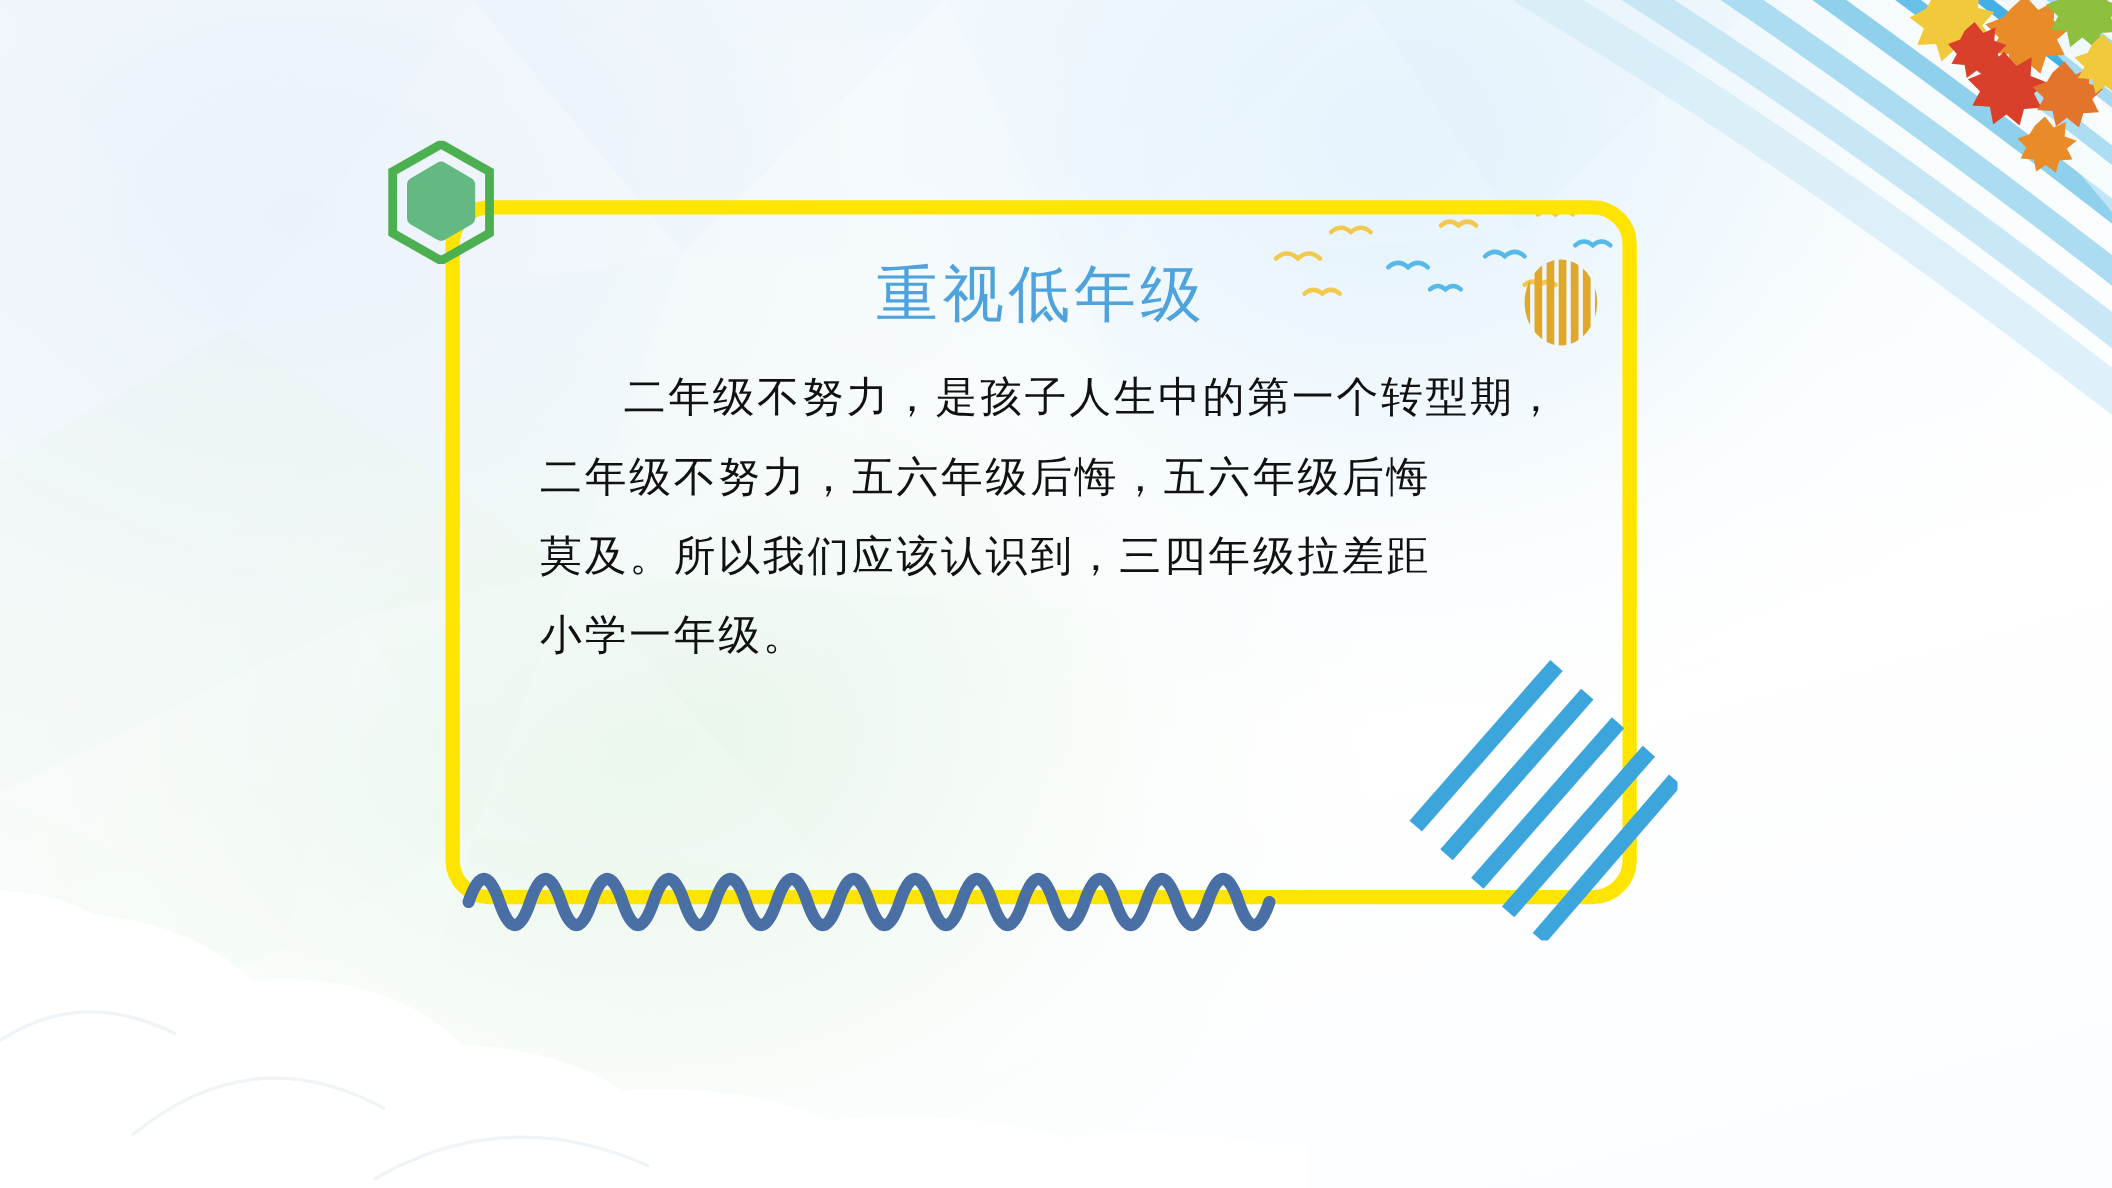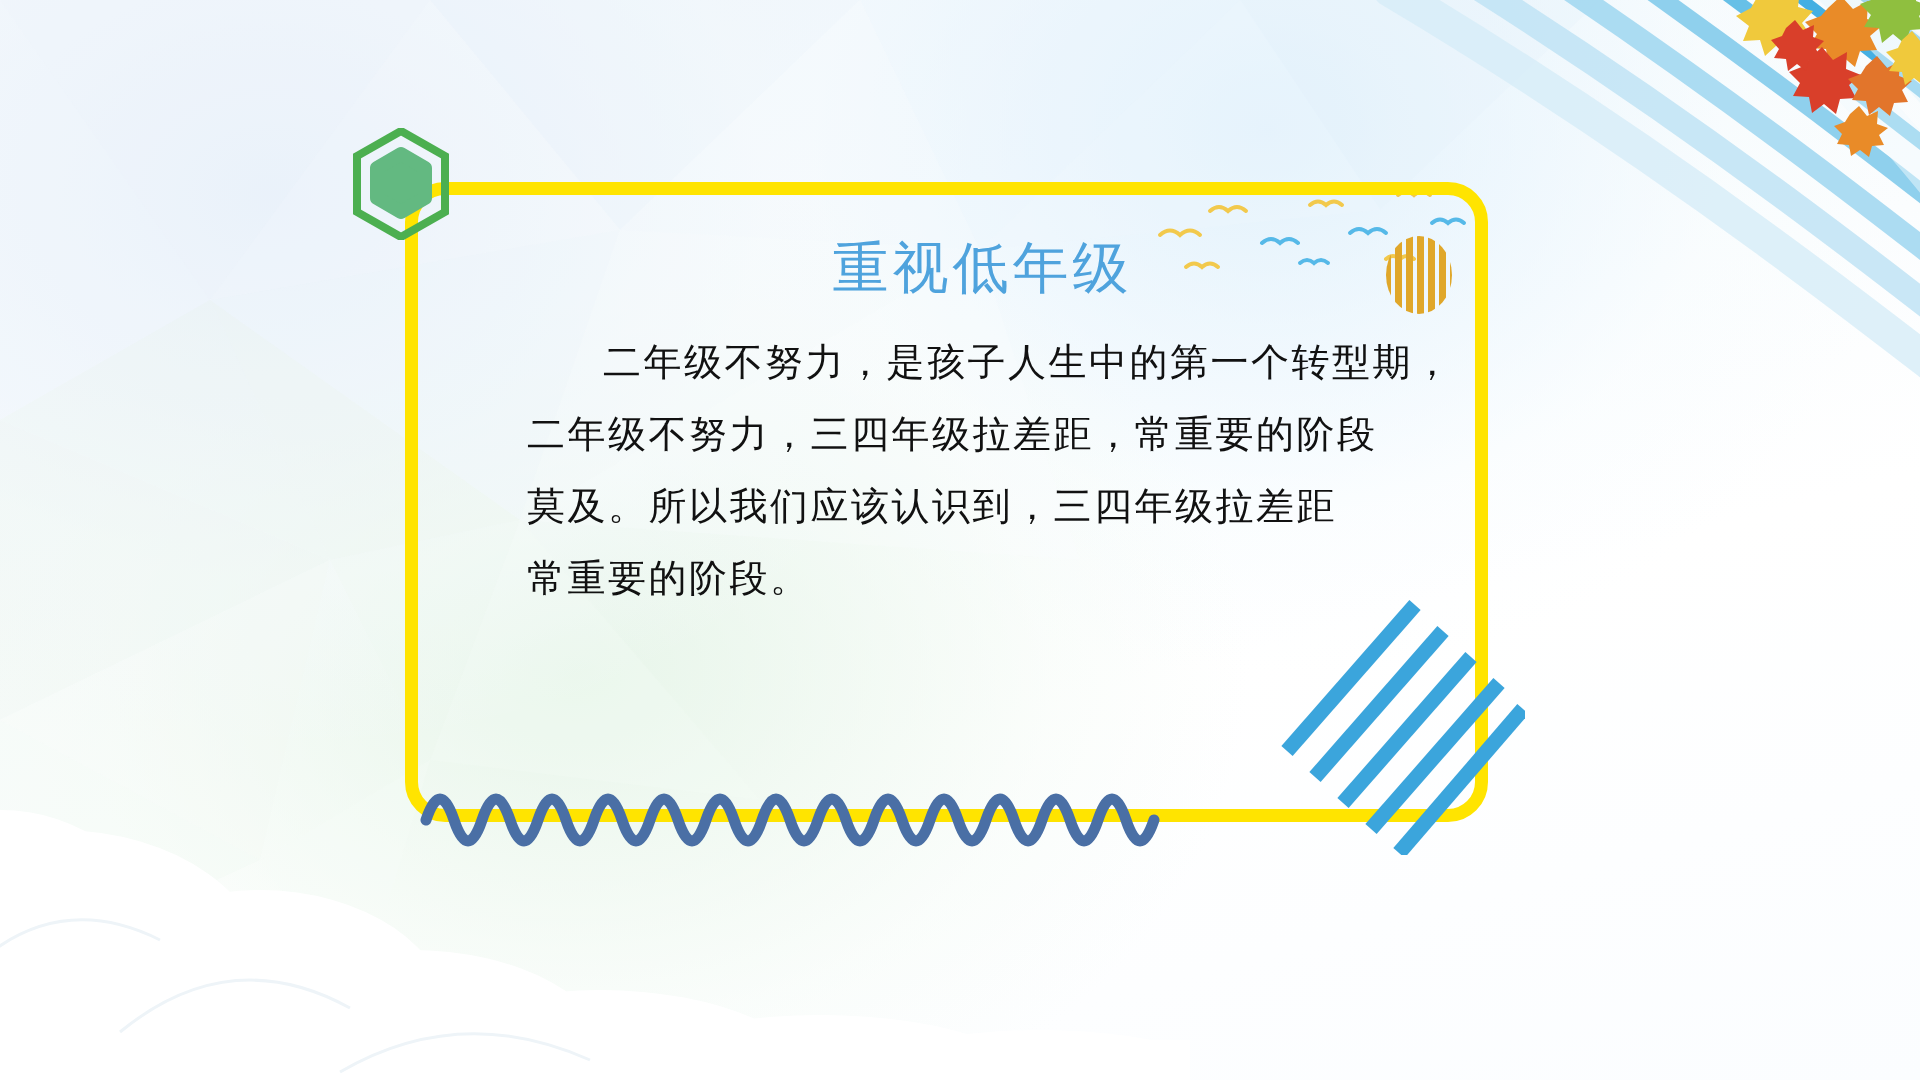--- a/index.html
+++ b/index.html
@@ -76,21 +76,20 @@
   .card-inner {
     position: absolute;
     left: 405px;
     top: 182px;
     width: 1083px;
     height: 640px;
     box-sizing: border-box;
     padding: 56px 72px 40px 72px;
     z-index: 8;
     pointer-events: none;
-    margin-left: 36px;
   }
 
   .title {
     text-align: center;
     color: #4FA3DD;
     font-size: 56px;
     letter-spacing: 4px;
     line-height: 1.1;
     font-family: "Liberation Serif", "DejaVu Serif", serif;
     margin: 0 0 26px 0;
@@ -297,19 +296,19 @@
              q14,-42 28,0 q14,42 28,0 q14,-42 28,0 q14,42 28,0 q14,-42 28,0 q14,42 28,0
              q14,-42 28,0 q14,42 28,0 q14,-42 28,0 q14,42 28,0 q14,-42 28,0 q14,42 28,0
              q14,-42 28,0 q14,42 28,0 q14,-42 28,0 q14,42 28,0 q14,-42 28,0 q14,42 28,0
              q14,-42 28,0 q14,42 28,0" fill="none" stroke="#4A6FA5" stroke-width="11" stroke-linecap="round"></path>
   </svg>
 
   <div class="card-inner">
     <h1 class="title">重视低年级</h1>
     <div class="body-text">
       <span class="body-line"><span class="indent"></span><span>二年级不努力，是孩子人生中的第一个转型期，</span></span>
-      <span class="body-line">二年级不努力，三四年级拉差距，常重要的阶段</span>
+      <span class="body-line">二年级不努力，五六年级后悔，五六年级后悔</span>
       <span class="body-line">莫及。所以我们应该认识到，三四年级拉差距</span>
-      <span class="body-line">常重要的阶段。</span>
+      <span class="body-line">小学一年级。</span>
     </div>
   </div>
 
 </div>
 
 </body></html>

